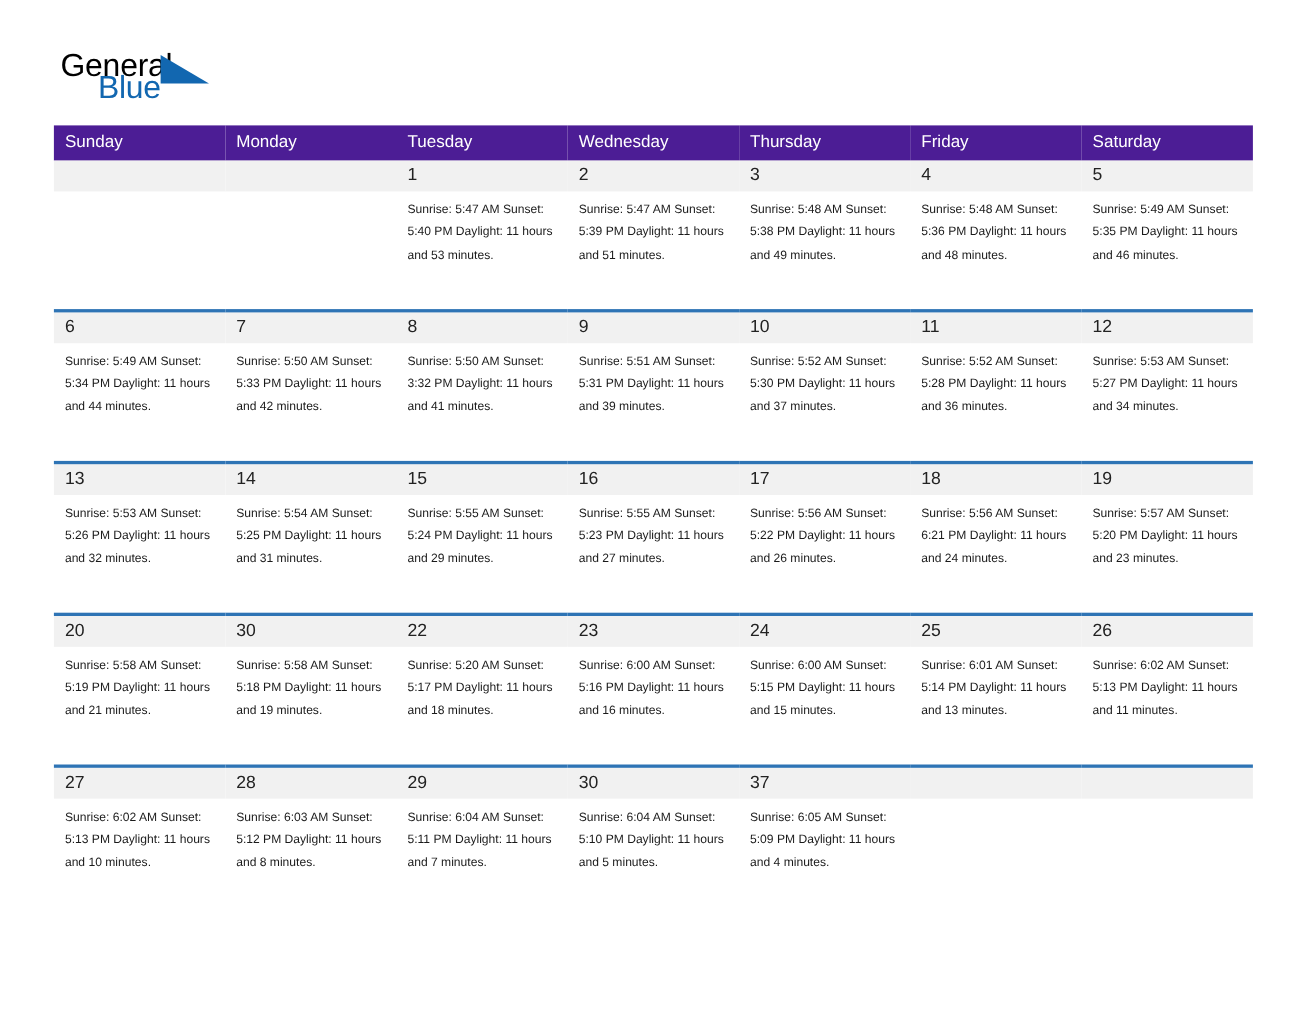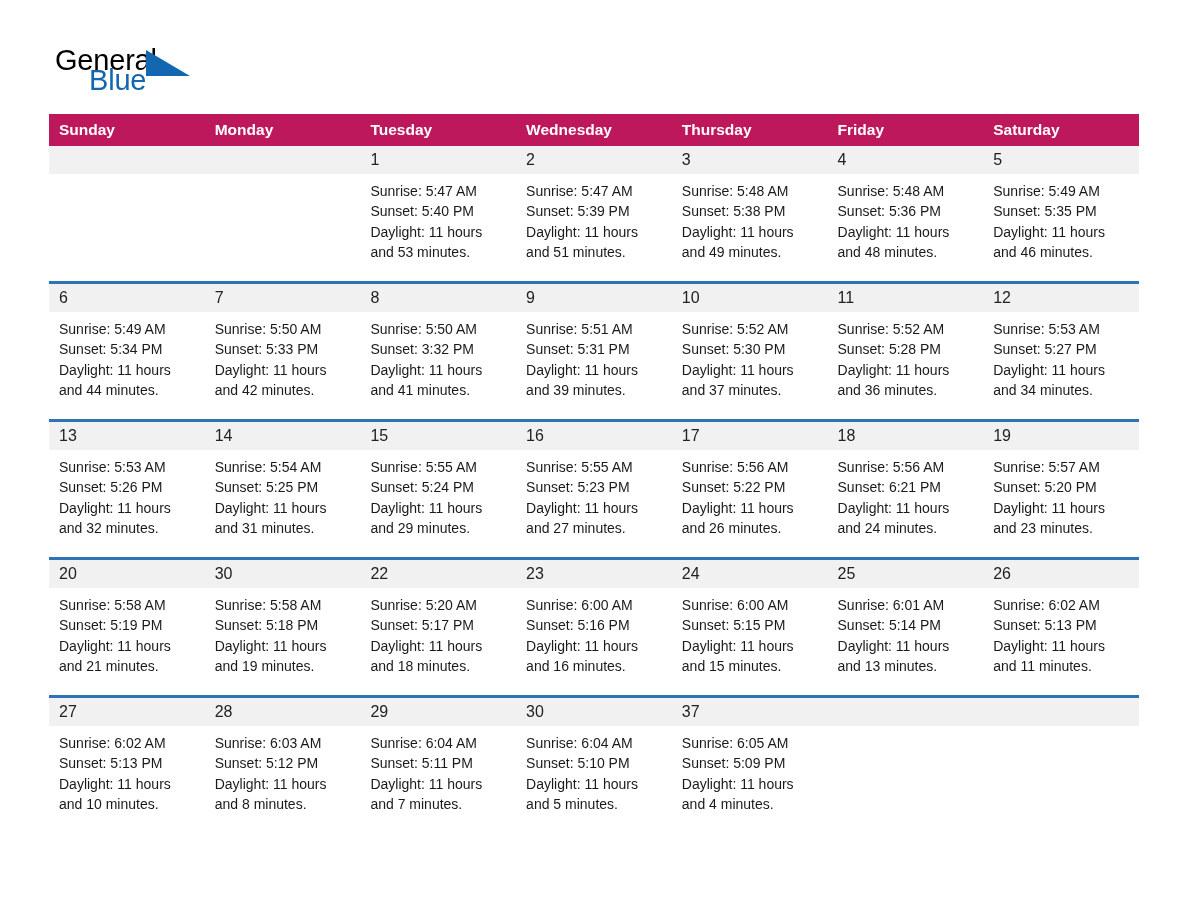--- a/index.html
+++ b/index.html
@@ -88,23 +88,23 @@
   }
 
   
   .calendar {
     width: 1090px;
     border-collapse: collapse;
     table-layout: fixed;
     margin-top: 9px;
   }
   .calendar th {
-    background: #be185d;
+    background: #4c1d95;
     color: #ffffff;
-    font-weight: bold;
+    font-weight: normal;
     font-size: 15.5px;
     line-height: 19px;
     text-align: left;
     padding: 6px 0 7px 10px;
     height: 30px;
     box-sizing: border-box;
     font-family: "Liberation Sans", sans-serif;
   }
   .week-row > td {
     vertical-align: top;
@@ -126,21 +126,21 @@
     padding: 4px 0 4px 10px;
     height: 28px;
     box-sizing: border-box;
     font-family: "Liberation Sans", sans-serif;
   }
   .daynum.empty {
     color: transparent;
   }
   .details {
     padding: 7px 12px 0 10px;
-    font-size: 14px;
+    font-size: 11px;
     line-height: 20.3px;
     color: #1a1a1a;
     font-family: "Liberation Sans", sans-serif;
   }
 </style>
 </head>
 <body>
 
 <div class="page">
 

